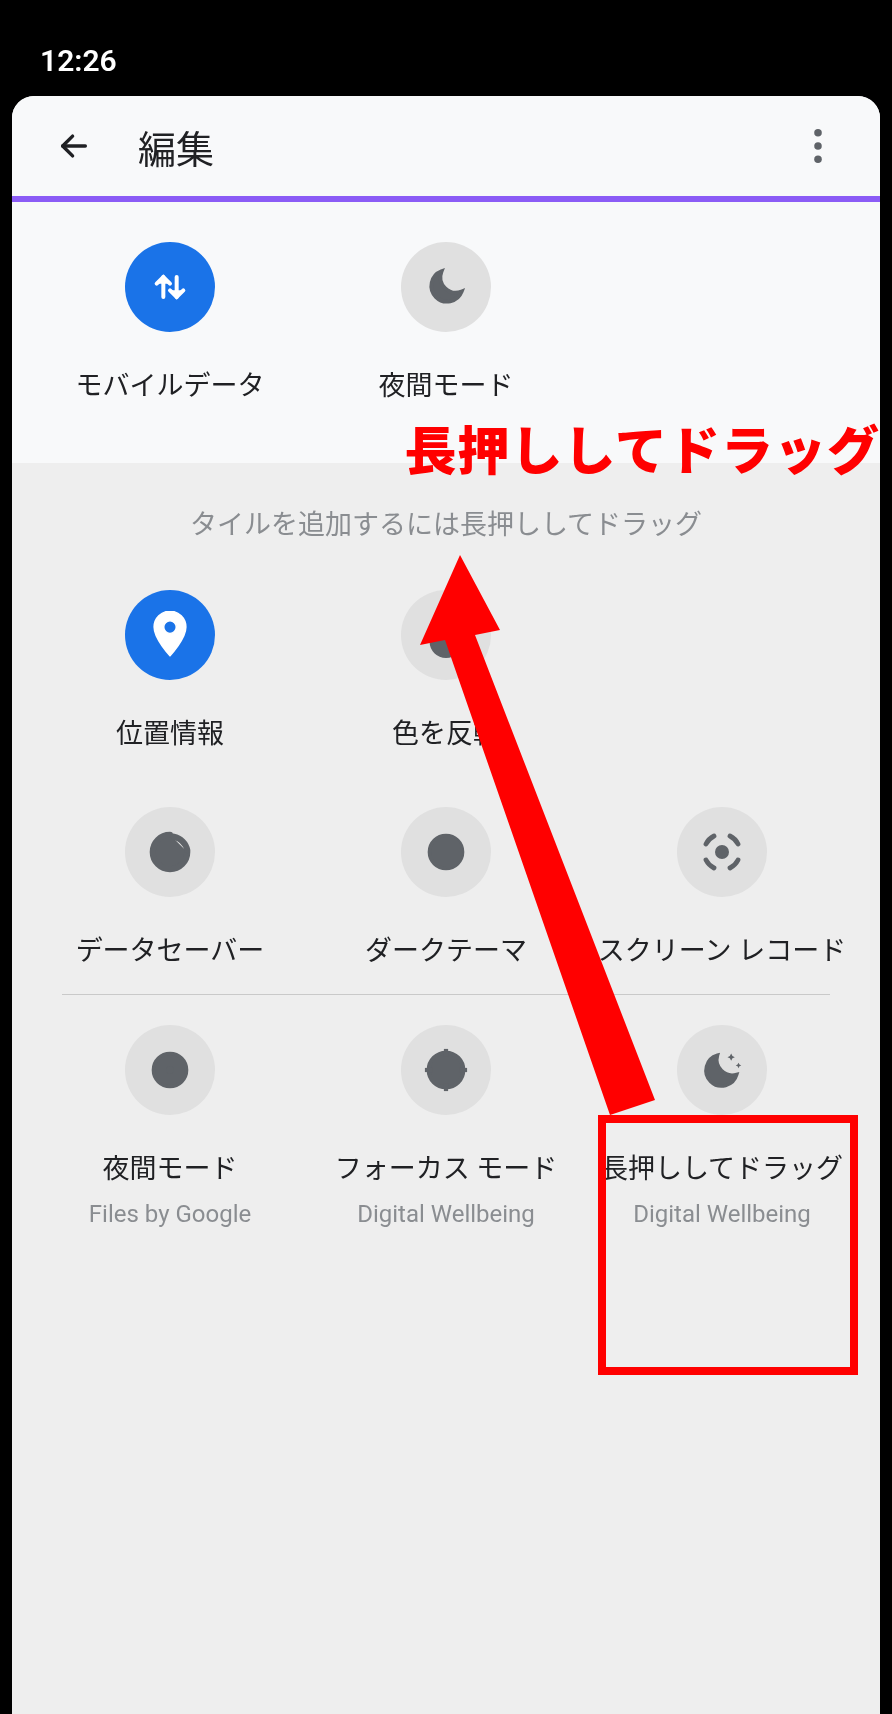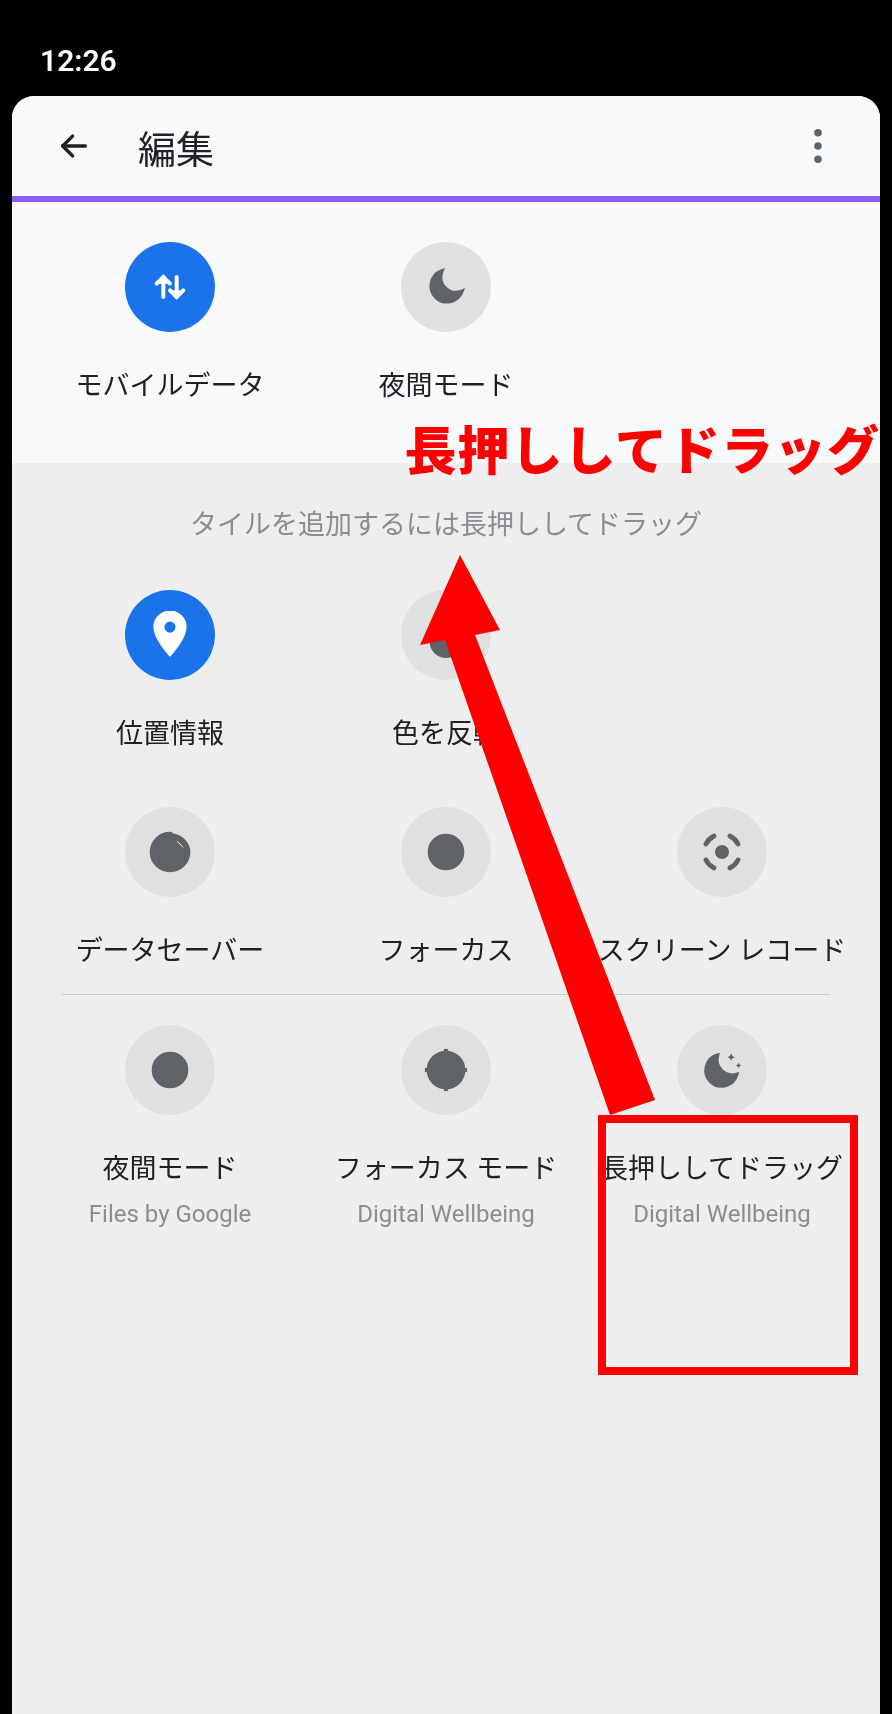--- a/index.html
+++ b/index.html
@@ -233,21 +233,21 @@
     <div class="tile-label">データセーバー</div>
 
   </div>
         <div class="tile">
     <div class="tile-circle circle-inactive">
             <svg width="44" height="44" viewBox="0 0 24 24" fill="none" stroke="#5f6368" stroke-width="2">
               <circle cx="12" cy="12" r="9"></circle>
               <path d="M12 3 a9 9 0 0 1 0 18 z" fill="#5f6368" stroke="none"></path>
             </svg>
           </div>
-    <div class="tile-label">フォーカス</div>
+    <div class="tile-label">ダークテーマ</div>
 
   </div>
         <div class="tile">
     <div class="tile-circle circle-inactive">
             <svg width="48" height="48" viewBox="0 0 24 24" fill="none" stroke="#5f6368" stroke-width="2.4" stroke-linecap="round">
               <circle cx="12" cy="12" r="3.5" fill="#5f6368" stroke="none"></circle>
               <path d="M4 8 a9 9 0 0 1 4-4"></path>
               <path d="M20 8 a9 9 0 0 0-4-4"></path>
               <path d="M4 16 a9 9 0 0 0 4 4"></path>
               <path d="M20 16 a9 9 0 0 1-4 4"></path>

